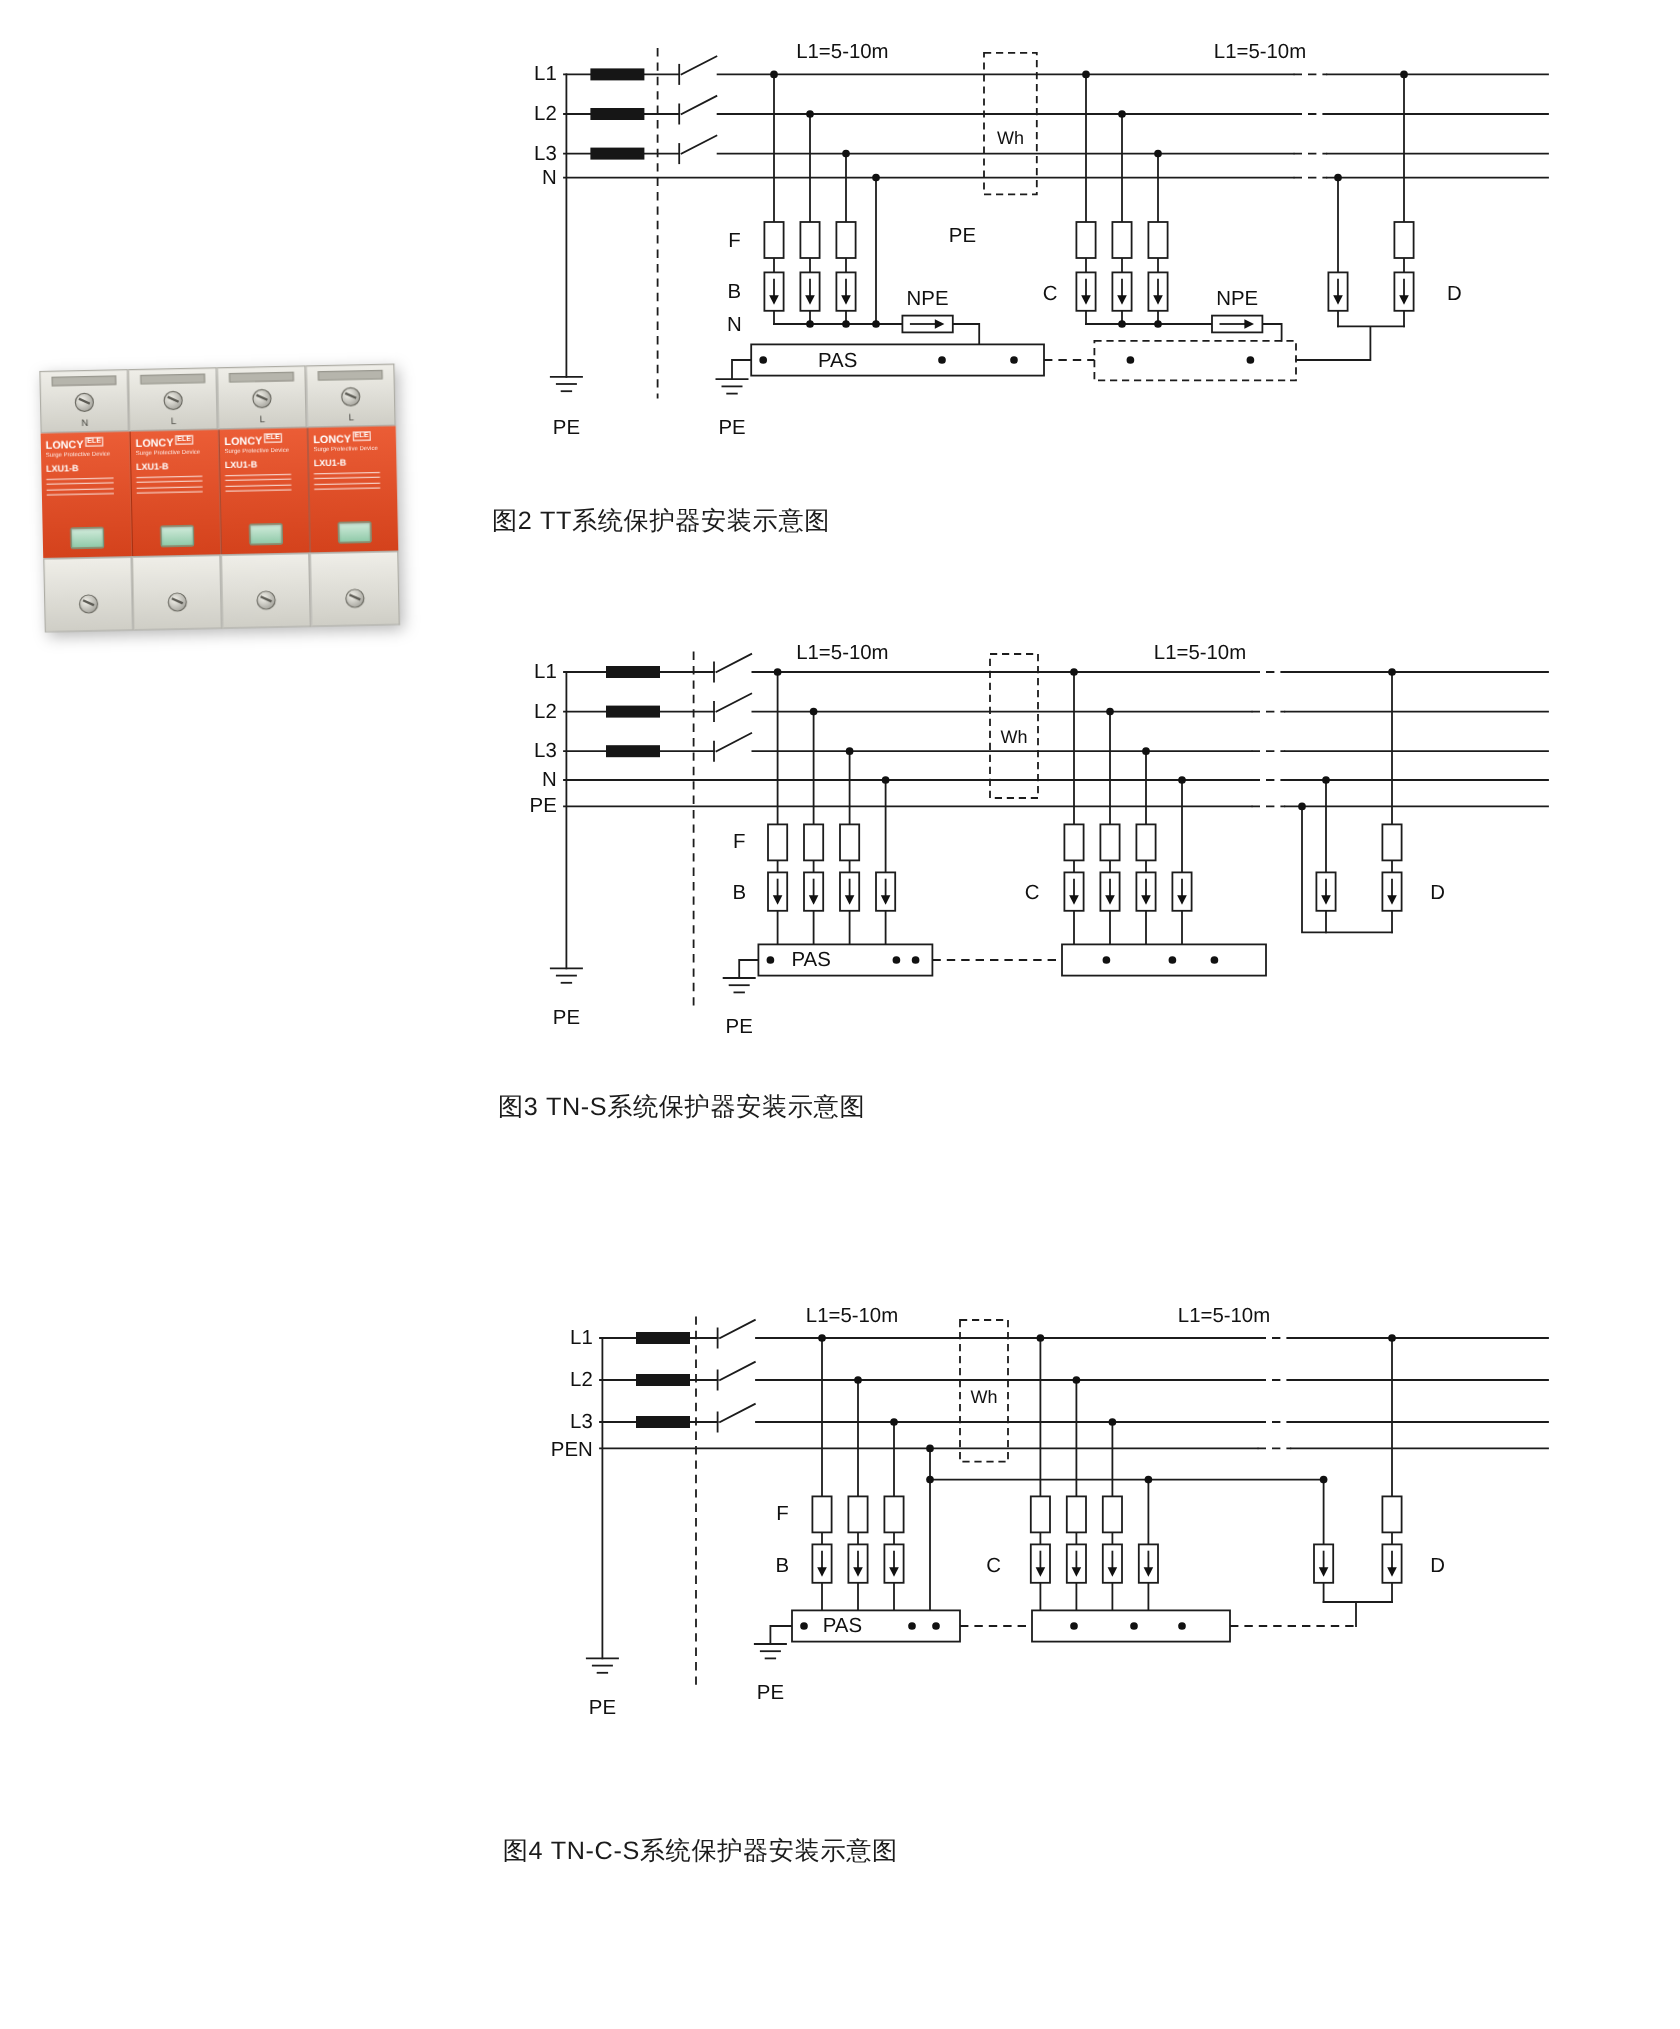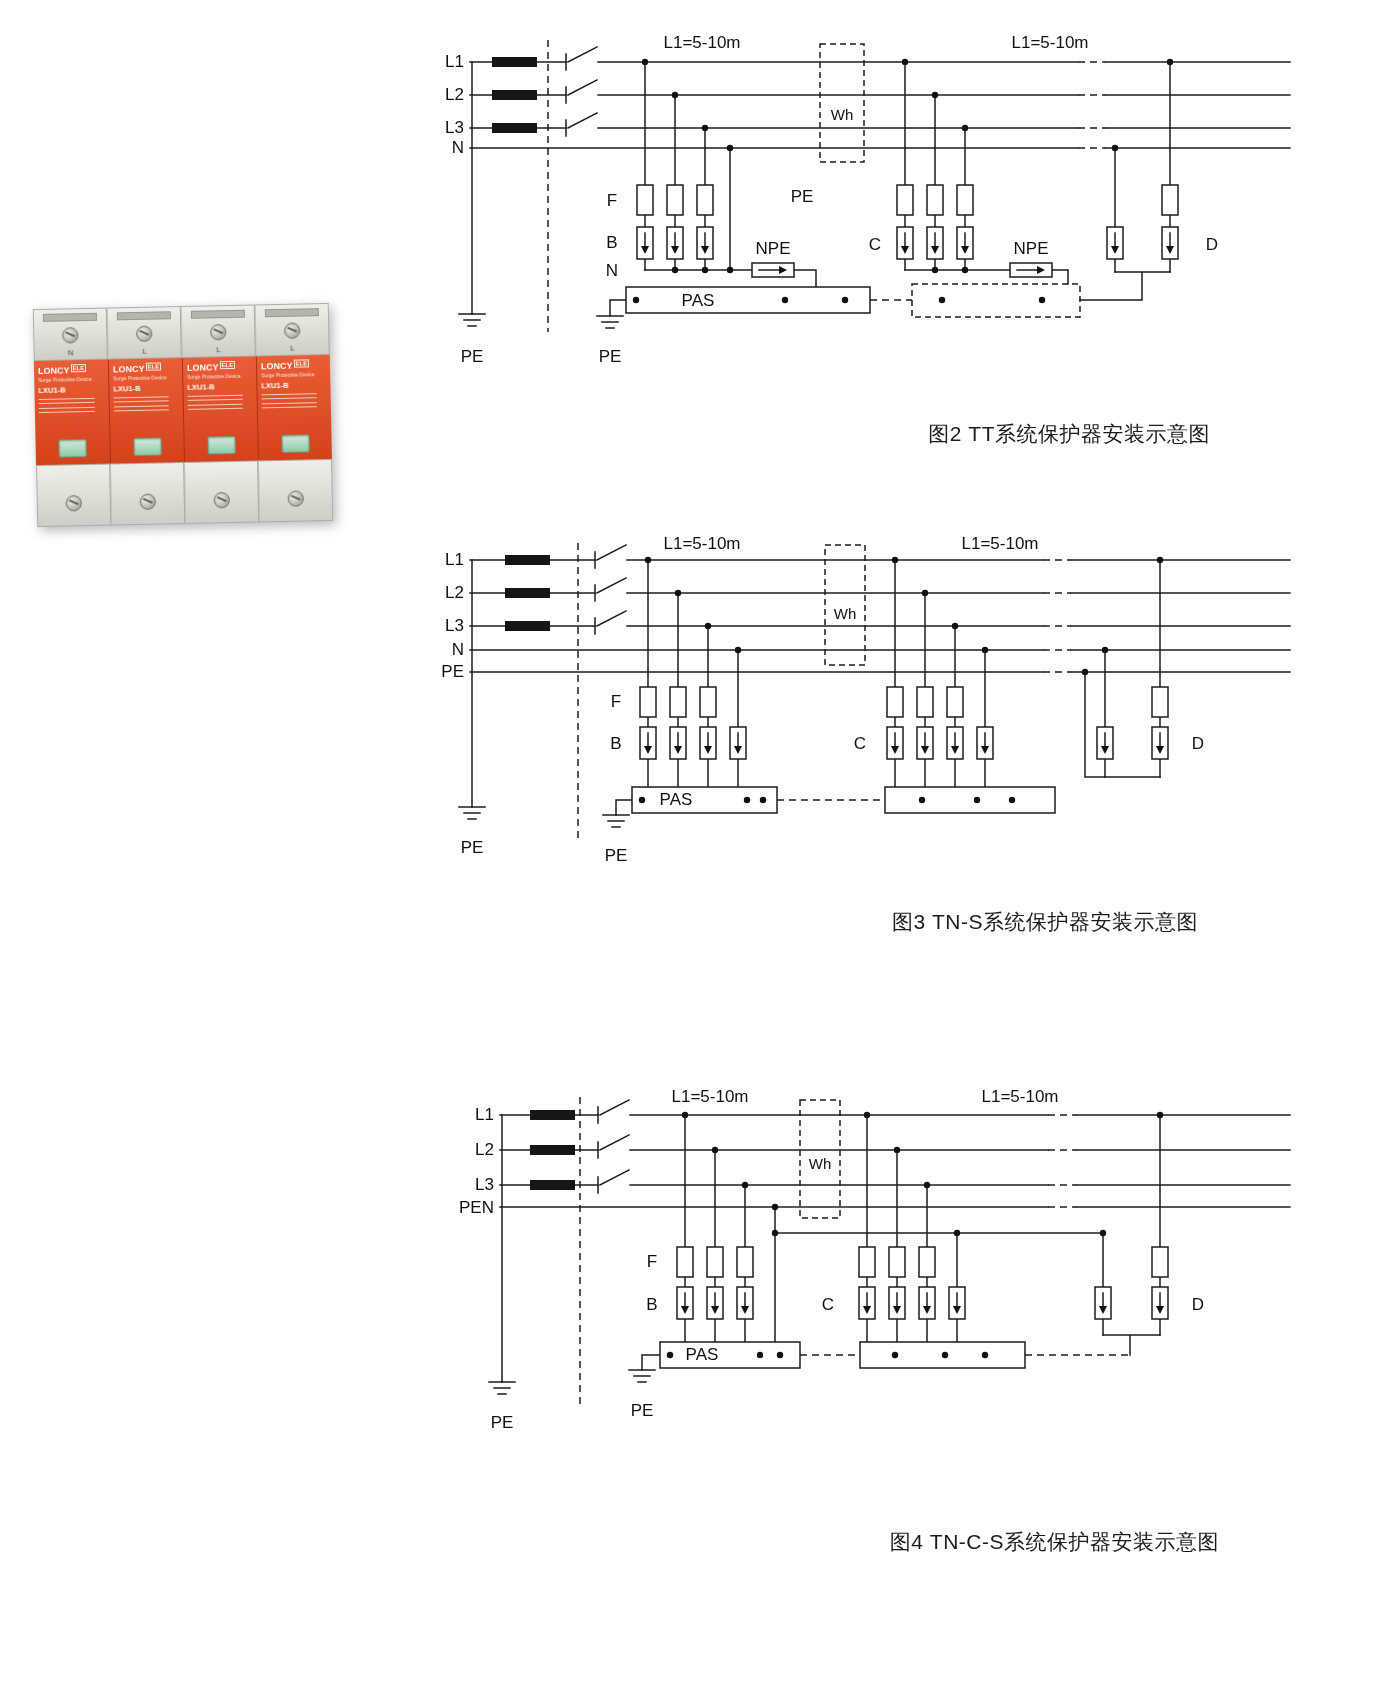--- a/index.html
+++ b/index.html
@@ -8,21 +8,21 @@
   svg.diagram{position:absolute}
   svg text{font-family:"Liberation Sans","DejaVu Sans",sans-serif;fill:#111}
   .w{stroke:#1c1c1c;stroke-width:1.5;fill:none;stroke-linecap:square}
   .wd{stroke:#1c1c1c;stroke-width:1.5;fill:none;stroke-dasharray:7 5}
   .bx{fill:#fff;stroke:#1c1c1c;stroke-width:1.5}
   .bxd{fill:none;stroke:#1c1c1c;stroke-width:1.5;stroke-dasharray:6 4}
   .fz{fill:#161616;stroke:none}
   .dot{fill:#111;stroke:none}
   .lbl{font-size:17px}
   .lbl-s{font-size:15px}
-  .caption{position:absolute;text-align:right;font-size:21px;color:#1b1b1b;letter-spacing:.5px}
+  .caption{position:absolute;text-align:left;font-size:21px;color:#1b1b1b;letter-spacing:.5px}
 
   
   .product{position:absolute;left:35px;top:306px;width:296px;height:218px;display:flex;
            transform:rotate(-1.2deg);filter:drop-shadow(3px 4px 6px rgba(0,0,0,.28))}
   .p-mod{flex:1;display:flex;flex-direction:column;min-width:0}
   .p-cap{background:linear-gradient(#efeee8,#cfcec6);border:1px solid #aeada5;position:relative}
   .p-mod + .p-mod .p-cap{border-left:1px solid #c5c4bc}
   .p-cap.top{height:52px}
   .p-cap.bot{height:62px}
   .p-slot{height:6px;margin:4px 9px 0;background:#b6b5ac;border:1px solid #98978e}
@@ -379,21 +379,21 @@
     <text class="lbl" x="570" y="14" text-anchor="middle">L1=5-10m</text>
     <text class="lbl-s" x="415" y="84" text-anchor="middle">Wh</text>
     <text class="lbl" x="186" y="172" text-anchor="middle">F</text>
     <text class="lbl" x="186" y="214" text-anchor="middle">B</text>
     <text class="lbl" x="430" y="214" text-anchor="middle">C</text>
     <text class="lbl" x="768" y="214" text-anchor="middle">D</text>
     <text class="lbl" x="246" y="270" text-anchor="middle">PAS</text>
     <text class="lbl" x="42" y="318" text-anchor="middle">PE</text>
     <text class="lbl" x="186" y="326" text-anchor="middle">PE</text>
   </svg>
-  <div class="caption" style="left:398px;top:908px;width:800px">图3 TN-S系统保护器安装示意图</div>
+  <div class="caption" style="left:415px;top:908px;width:800px">图3 TN-S系统保护器安装示意图</div>
 
   <svg class="diagram" style="left:430px;top:1085px" width="870" height="375" viewBox="0 0 870 375">
     <g>
       <path class="w" d="M70,30 H168"></path>
         <path class="w" d="M200,30 H618"></path>
         <path class="wd" d="M618,30 H646"></path>
         <path class="w" d="M646,30 H860"></path>
       <path class="w" d="M70,65 H168"></path>
         <path class="w" d="M200,65 H618"></path>
         <path class="wd" d="M618,65 H646"></path>

